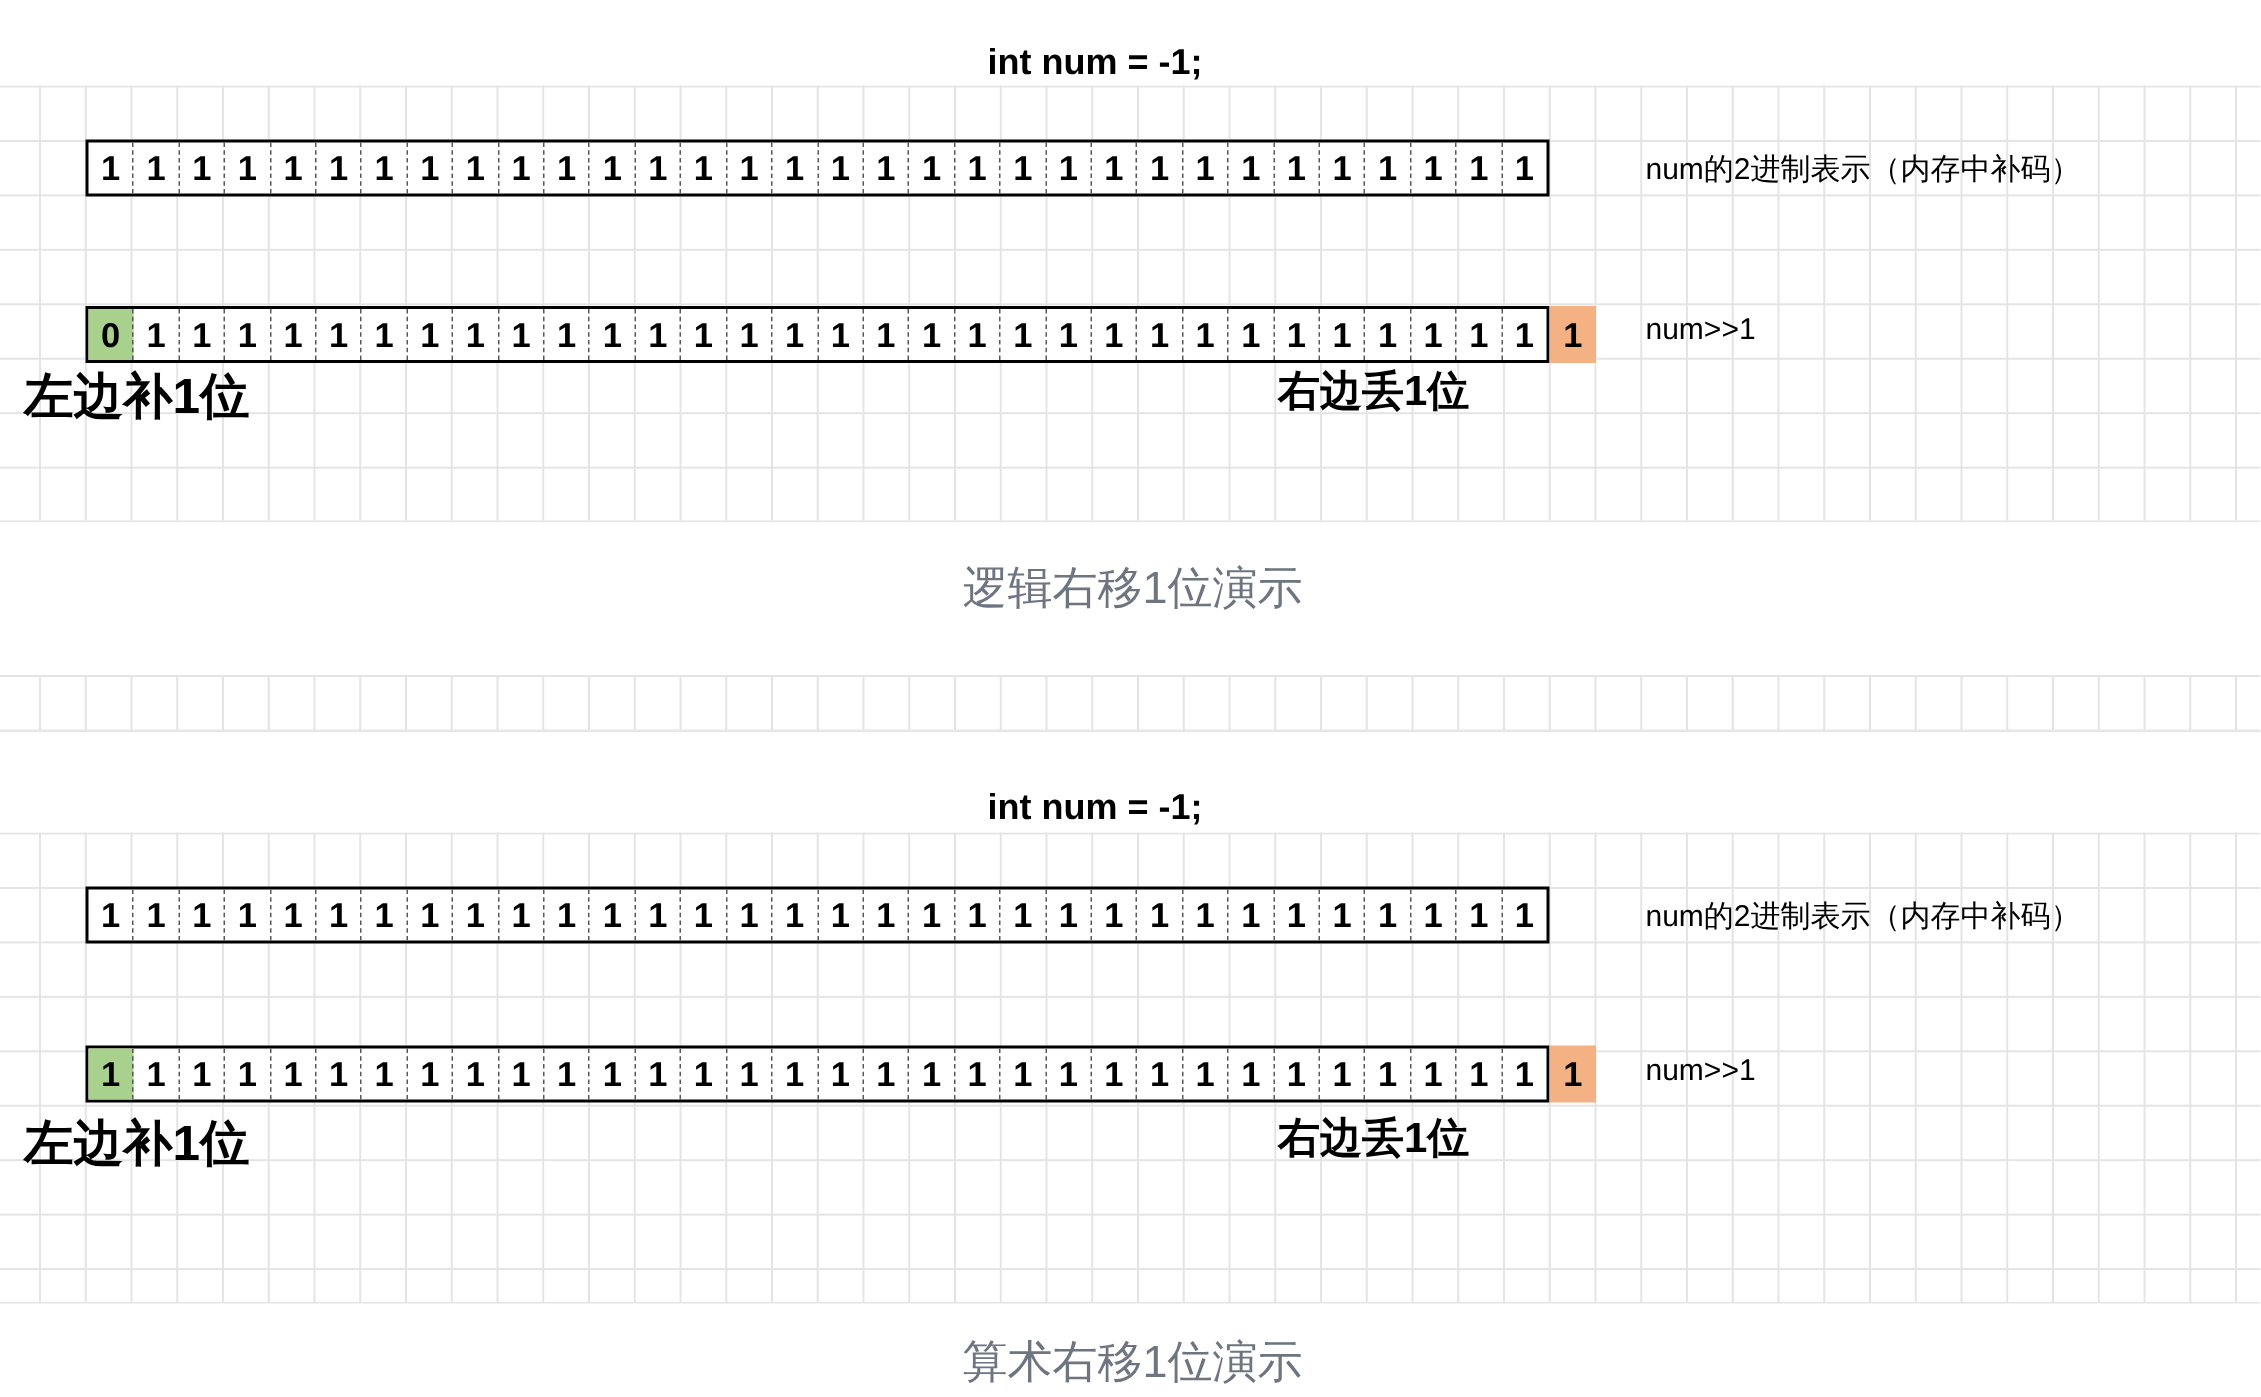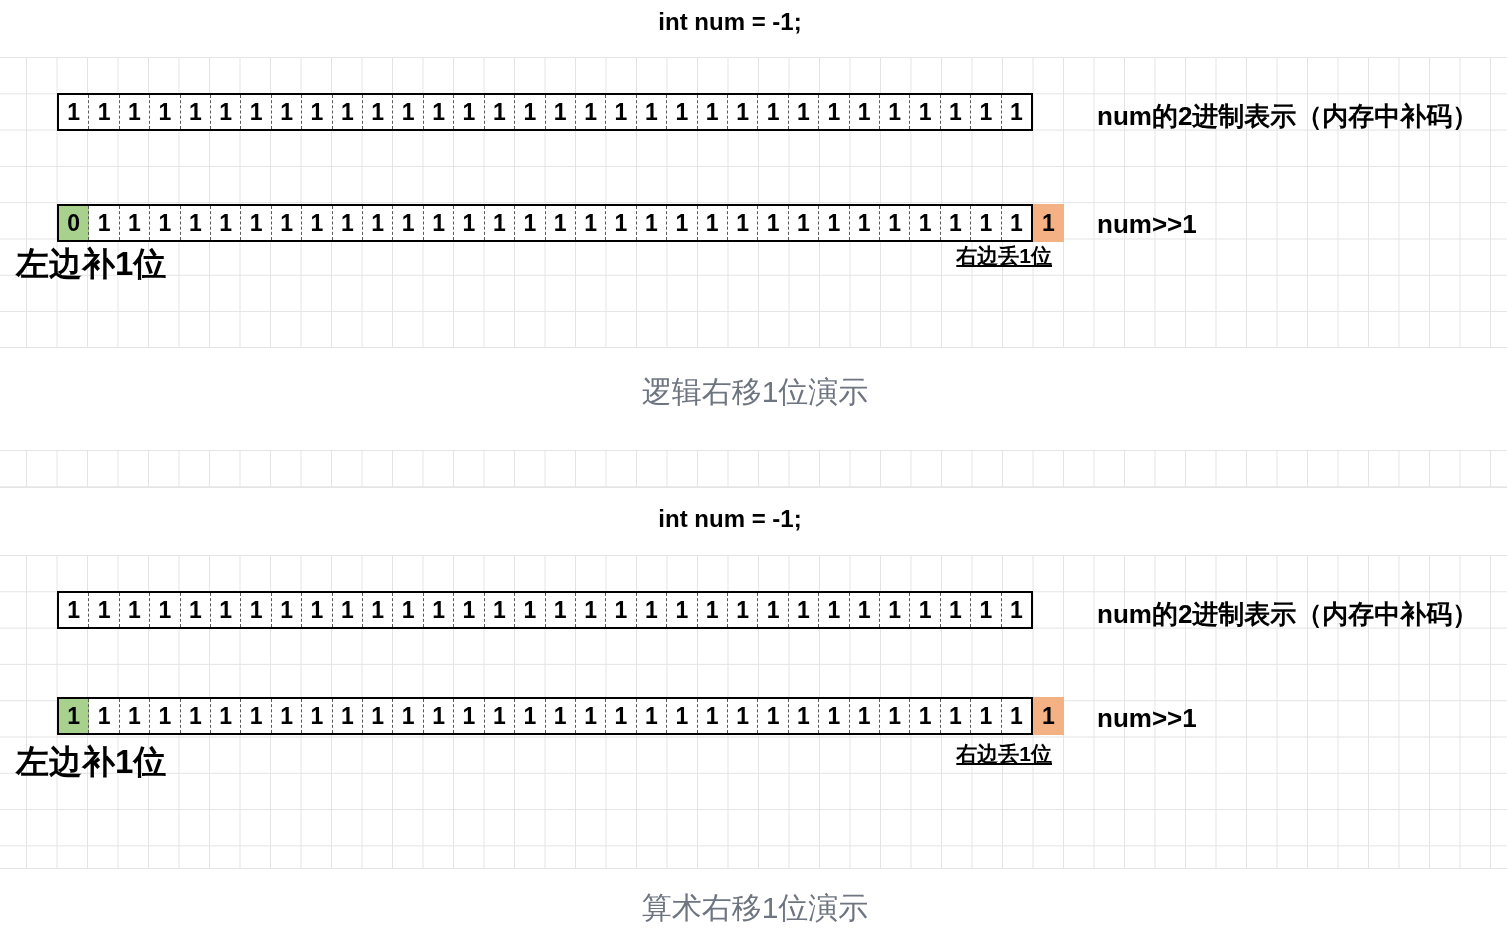--- a/index.html
+++ b/index.html
@@ -23,20 +23,21 @@
   }
   .band-a{top:57px;height:290px;}
   .band-b{top:450px;height:37px;}
   .band-c{top:555px;height:313px;}
 
   .code-title{
     position:absolute;left:0;width:1460px;
     text-align:center;
     font-size:24px;font-weight:700;
     white-space:nowrap;
+    margin-top:20px;
   }
   .bitbox{
     position:absolute;left:57px;width:976px;height:38px;
     box-sizing:border-box;
     display:flex;
     border:2px solid #000;
     background:#fff;
   }
   .bit{
     flex:1;
@@ -49,34 +50,32 @@
   .bg-green{background:#a9d18e;}
   .dropped-bit{
     position:absolute;left:1033px;width:31px;height:38px;
     box-sizing:border-box;
     display:flex;align-items:center;justify-content:center;
     font-size:23px;font-weight:700;
     background:#f4b183;
   }
   .side-label{
     position:absolute;left:1097px;
-    font-size:26px;font-weight:700;
+    font-size:20px;font-weight:400;
     white-space:nowrap;
   }
   .pad-label{
     position:absolute;left:16px;
     font-size:33px;font-weight:700;
     white-space:nowrap;
   }
   .drop-label{
     position:absolute;left:852px;width:200px;
-    text-align:right;
-    font-size:21px;font-weight:700;
-    white-space:nowrap;
-    text-decoration:underline;
+    font-size:28px;font-weight:700;
+    white-space:nowrap;
   }
   .caption{
     position:absolute;left:0;width:1510px;
     text-align:center;
     font-size:30px;font-weight:400;
     color:#6e7580;
     white-space:nowrap;
   }
 </style>
 </head>

